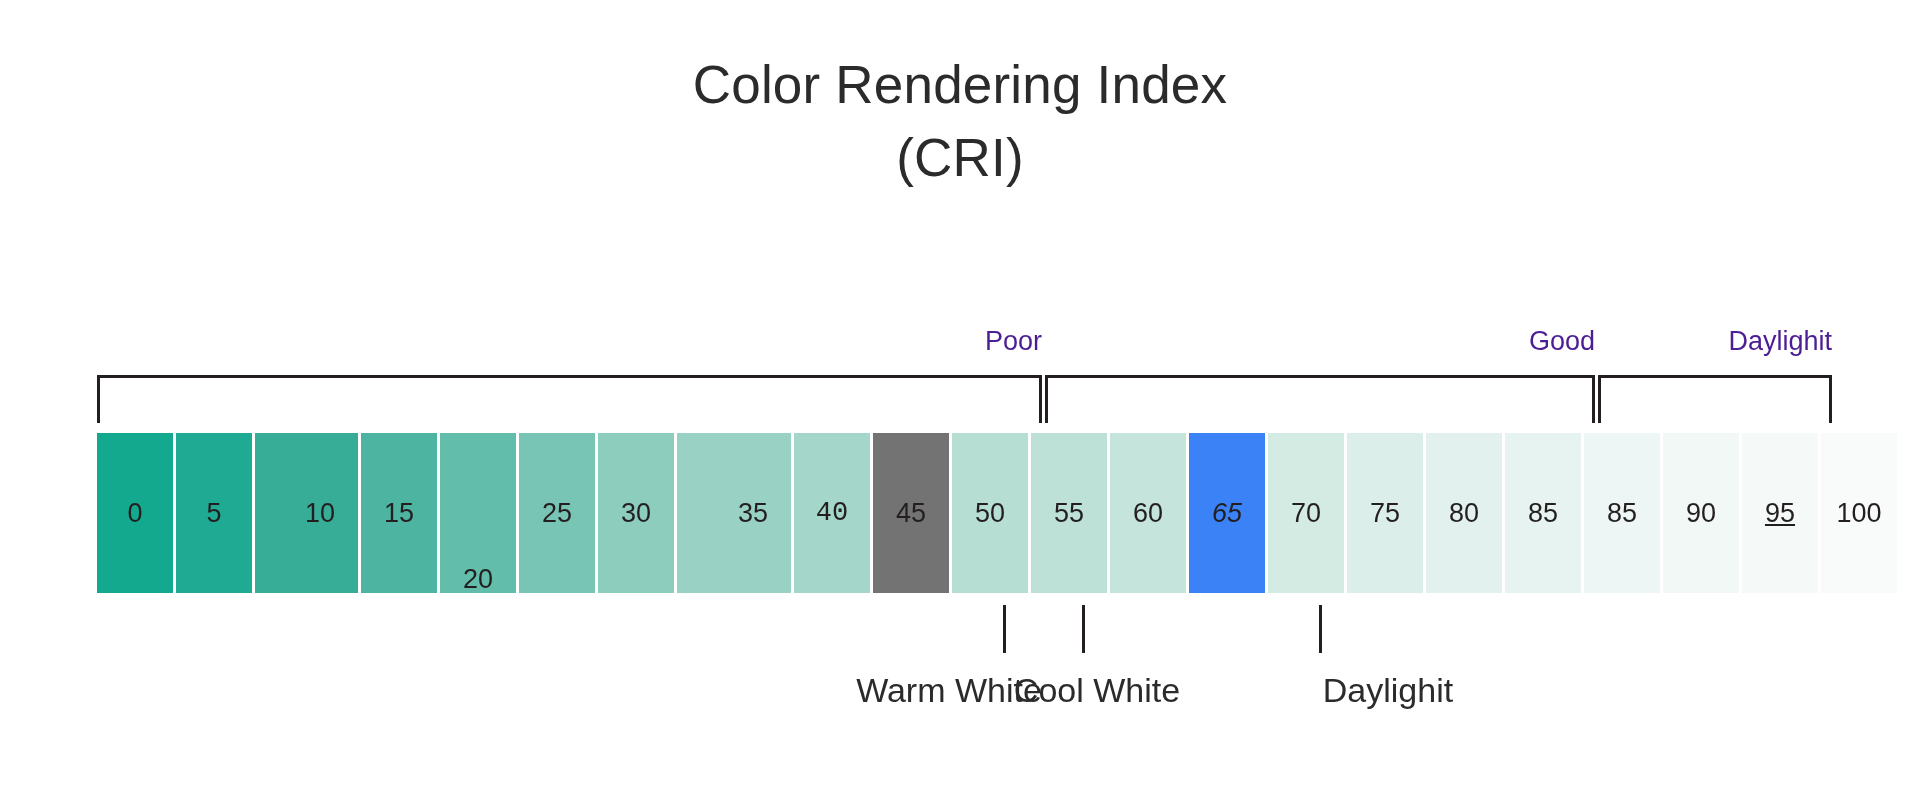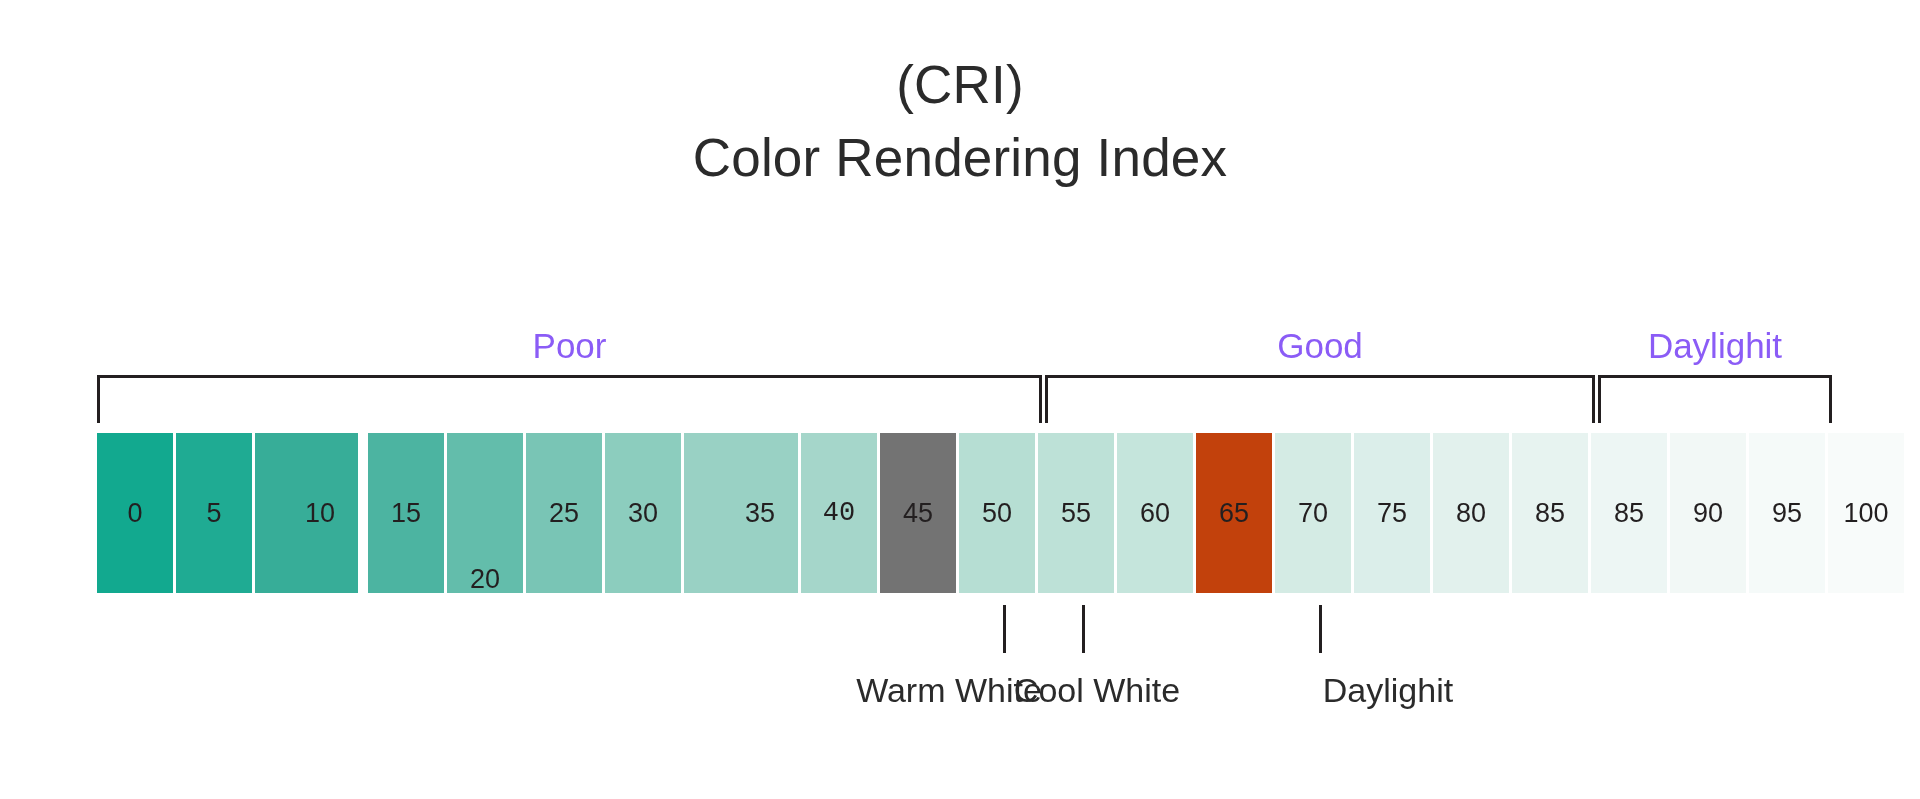--- a/index.html
+++ b/index.html
@@ -37,24 +37,24 @@
     font-size: 53px;
     line-height: 1.38;
     font-weight: 400;
     letter-spacing: 0.2px;
     color: #2b2b2b;
   }
 
   
   .bracket-label {
     position: absolute;
-    text-align: center;
-    font-size: 35px;
+    text-align: right;
+    font-size: 27px;
     line-height: 1;
-    color: #8b5cf6;
+    color: #4c1d95;
     white-space: nowrap;
   }
 
   
   .bracket {
     position: absolute;
     border-top: 3px solid #231f20;
     border-left: 3px solid #231f20;
     border-right: 3px solid #231f20;
     box-sizing: border-box;
@@ -97,22 +97,22 @@
     color: #2b2b2b;
     white-space: nowrap;
   }
 </style>
 </head>
 <body>
 
 <div id="stage">
 
   <div class="title-block">
+    <span class="title-line">Color Rendering Index</span>
     <span class="title-line">(CRI)</span>
-    <span class="title-line">Color Rendering Index</span>
   </div>
 
   <div id="brackets-layer">
       <div class="bracket" style="left: 97px; top: 375px; width: 945px; height: 48px;"></div>
       <div class="bracket-label" style="left: 97px; top: 328px; width: 945px;">Poor</div>
       <div class="bracket" style="left: 1045px; top: 375px; width: 550px; height: 48px;"></div>
       <div class="bracket-label" style="left: 1045px; top: 328px; width: 550px;">Good</div>
       <div class="bracket" style="left: 1598px; top: 375px; width: 234px; height: 48px;"></div>
       <div class="bracket-label" style="left: 1598px; top: 328px; width: 234px;">Daylighit</div>
     </div>
@@ -120,21 +120,21 @@
   <div id="swatch-strip">
       <div class="swatch" style="background: rgb(18, 169, 143);">
         <span class="swatch-label">0</span>
       </div>
       <div class="swatch" style="background: rgb(31, 171, 147);">
         <span class="swatch-label">5</span>
       </div>
       <div class="swatch" style="background: rgb(55, 173, 152); padding-left: 27px;">
         <span class="swatch-label">10</span>
       </div>
-      <div class="swatch" style="background: rgb(76, 180, 161); margin-left: 7px;">
+      <div class="swatch" style="background: rgb(76, 180, 161);">
         <span class="swatch-label">15</span>
       </div>
       <div class="swatch" style="background: rgb(99, 189, 171); align-items: flex-end;">
         <span class="swatch-label">20</span>
       </div>
       <div class="swatch" style="background: rgb(121, 197, 181);">
         <span class="swatch-label">25</span>
       </div>
       <div class="swatch" style="background: rgb(140, 205, 190);">
         <span class="swatch-label">30</span>
@@ -150,42 +150,42 @@
       </div>
       <div class="swatch" style="background: rgb(182, 222, 211);">
         <span class="swatch-label">50</span>
       </div>
       <div class="swatch" style="background: rgb(189, 225, 215);">
         <span class="swatch-label">55</span>
       </div>
       <div class="swatch" style="background: rgb(197, 229, 220);">
         <span class="swatch-label">60</span>
       </div>
-      <div class="swatch" style="background: #c2410c;">
+      <div class="swatch" style="background: #3b82f6; font-style: italic;">
         <span class="swatch-label">65</span>
       </div>
       <div class="swatch" style="background: rgb(212, 235, 228);">
         <span class="swatch-label">70</span>
       </div>
       <div class="swatch" style="background: rgb(219, 238, 234);">
         <span class="swatch-label">75</span>
       </div>
       <div class="swatch" style="background: rgb(226, 241, 237);">
         <span class="swatch-label">80</span>
       </div>
       <div class="swatch" style="background: rgb(231, 243, 240);">
         <span class="swatch-label">85</span>
       </div>
       <div class="swatch" style="background: rgb(237, 246, 244);">
         <span class="swatch-label">85</span>
       </div>
       <div class="swatch" style="background: rgb(242, 248, 246);">
         <span class="swatch-label">90</span>
       </div>
-      <div class="swatch" style="background: rgb(245, 250, 249);">
+      <div class="swatch" style="background: rgb(245, 250, 249); text-decoration: underline;">
         <span class="swatch-label">95</span>
       </div>
       <div class="swatch" style="background: rgb(248, 251, 250);">
         <span class="swatch-label">100</span>
       </div>
     </div>
 
   <div id="callouts-layer">
       <div class="callout-tick" style="left: 1003px; top: 605px; height: 48px;"></div>
       <div class="callout-label" style="top: 673px; left: 856.125px;">Warm White</div>

